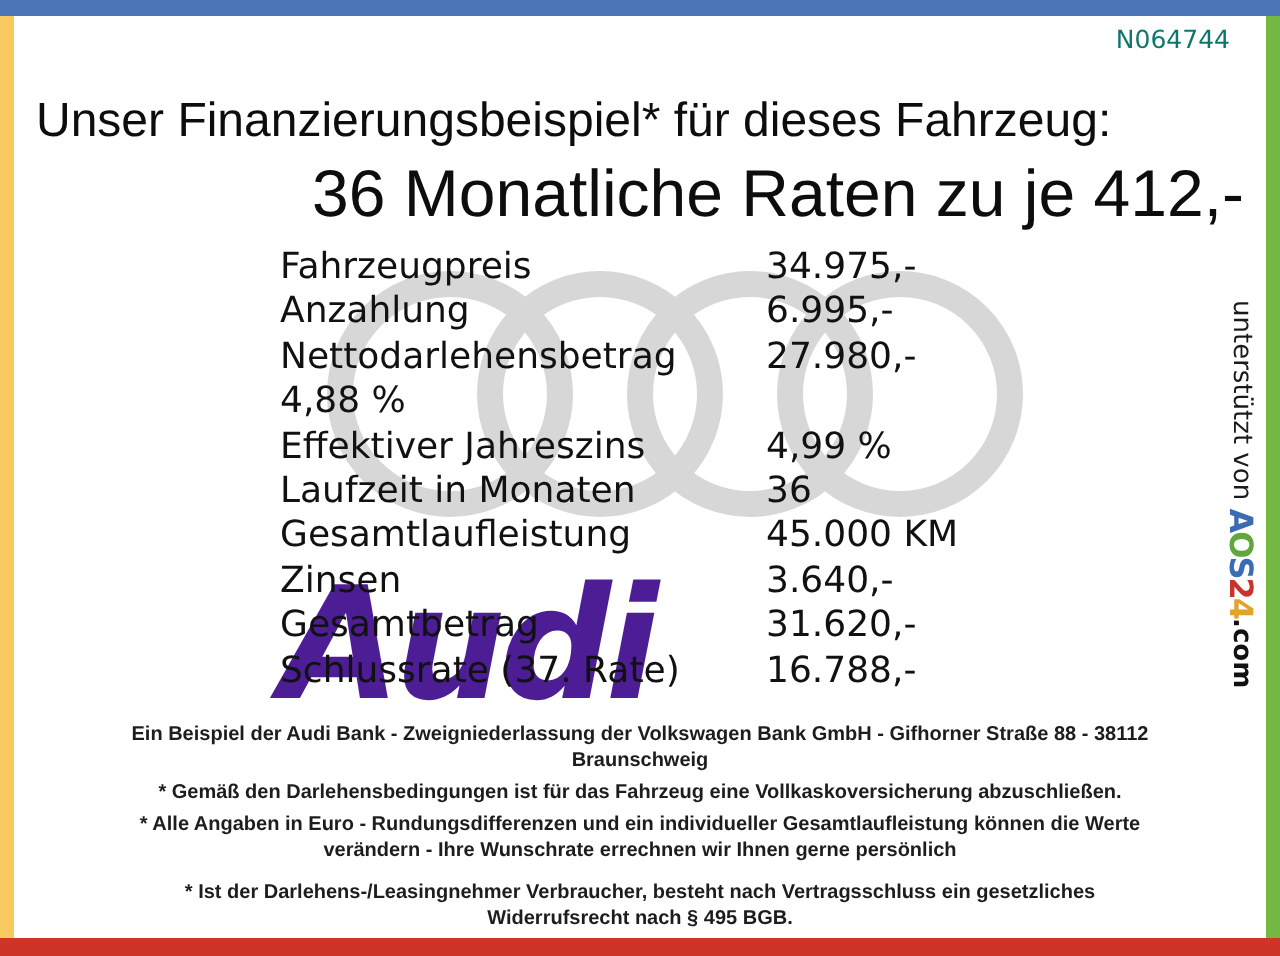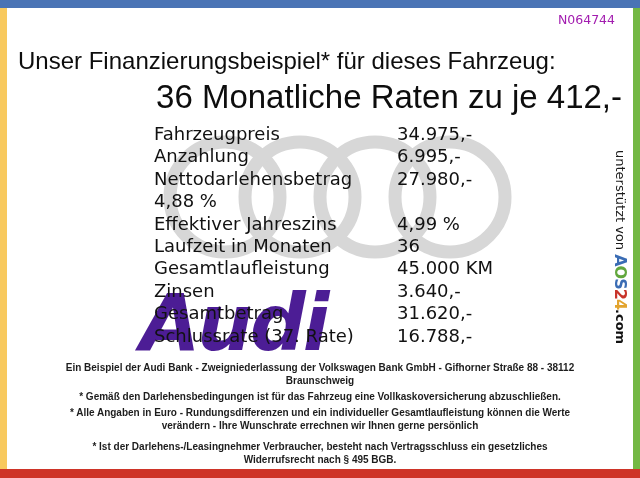--- a/index.html
+++ b/index.html
@@ -5,34 +5,34 @@
   html,body{margin:0;padding:0;}
   body{font-family:"DejaVu Sans",sans-serif;background:#ffffff;}
   .page{position:relative;width:640px;height:478px;background:#ffffff;overflow:hidden;}
 
   
   .bar-top{position:absolute;left:0;top:0;width:640px;height:8px;}
   .bar-bottom{position:absolute;left:0;top:469px;width:640px;height:9px;}
   .bar-left{position:absolute;left:0;top:8px;width:7px;height:461px;}
   .bar-right{position:absolute;left:633px;top:8px;width:7px;height:461px;}
 
-  .ref{position:absolute;top:12px;right:25px;font-size:12.5px;color:#a21caf;}
+  .ref{position:absolute;top:12px;right:25px;font-size:12.5px;color:#0f766e;}
 
   .title{position:absolute;left:18px;top:47px;width:604px;font-family:Liberation Sans, sans-serif;
          font-size:24px;color:#0d0d0d;white-space:nowrap;}
   .subtitle{position:absolute;left:18px;top:78px;width:604px;text-align:right;
             font-family:"Liberation Sans",sans-serif;font-size:33px;color:#0d0d0d;white-space:nowrap;}
 
   
   .rings{position:absolute;left:0;top:0;z-index:0;}
   .audi-word{position:absolute;left:140px;top:284px;z-index:0;font-size:78px;font-weight:bold;
              font-style:italic;letter-spacing:-3px;line-height:1;}
 
   
-  .ftable{position:absolute;left:140px;top:123px;z-index:2;font-size:18px;color:#111;margin-left:14px;}
+  .ftable{position:absolute;left:140px;top:123px;z-index:2;font-size:18px;color:#111;}
   .trow{display:flex;height:22.4px;line-height:22.4px;}
   .tlabel{width:243px;white-space:nowrap;}
   .tvalue{white-space:nowrap;}
 
   
   .vstrip{position:absolute;right:10px;top:150px;z-index:2;writing-mode:vertical-rl;
           font-size:13px;color:#1a1a1a;white-space:nowrap;}
   .vstrip .brand{font-weight:bold;font-size:16px;letter-spacing:-1px;}
   .vstrip .brand-suffix{font-weight:bold;font-size:13px;color:#111;}
 

